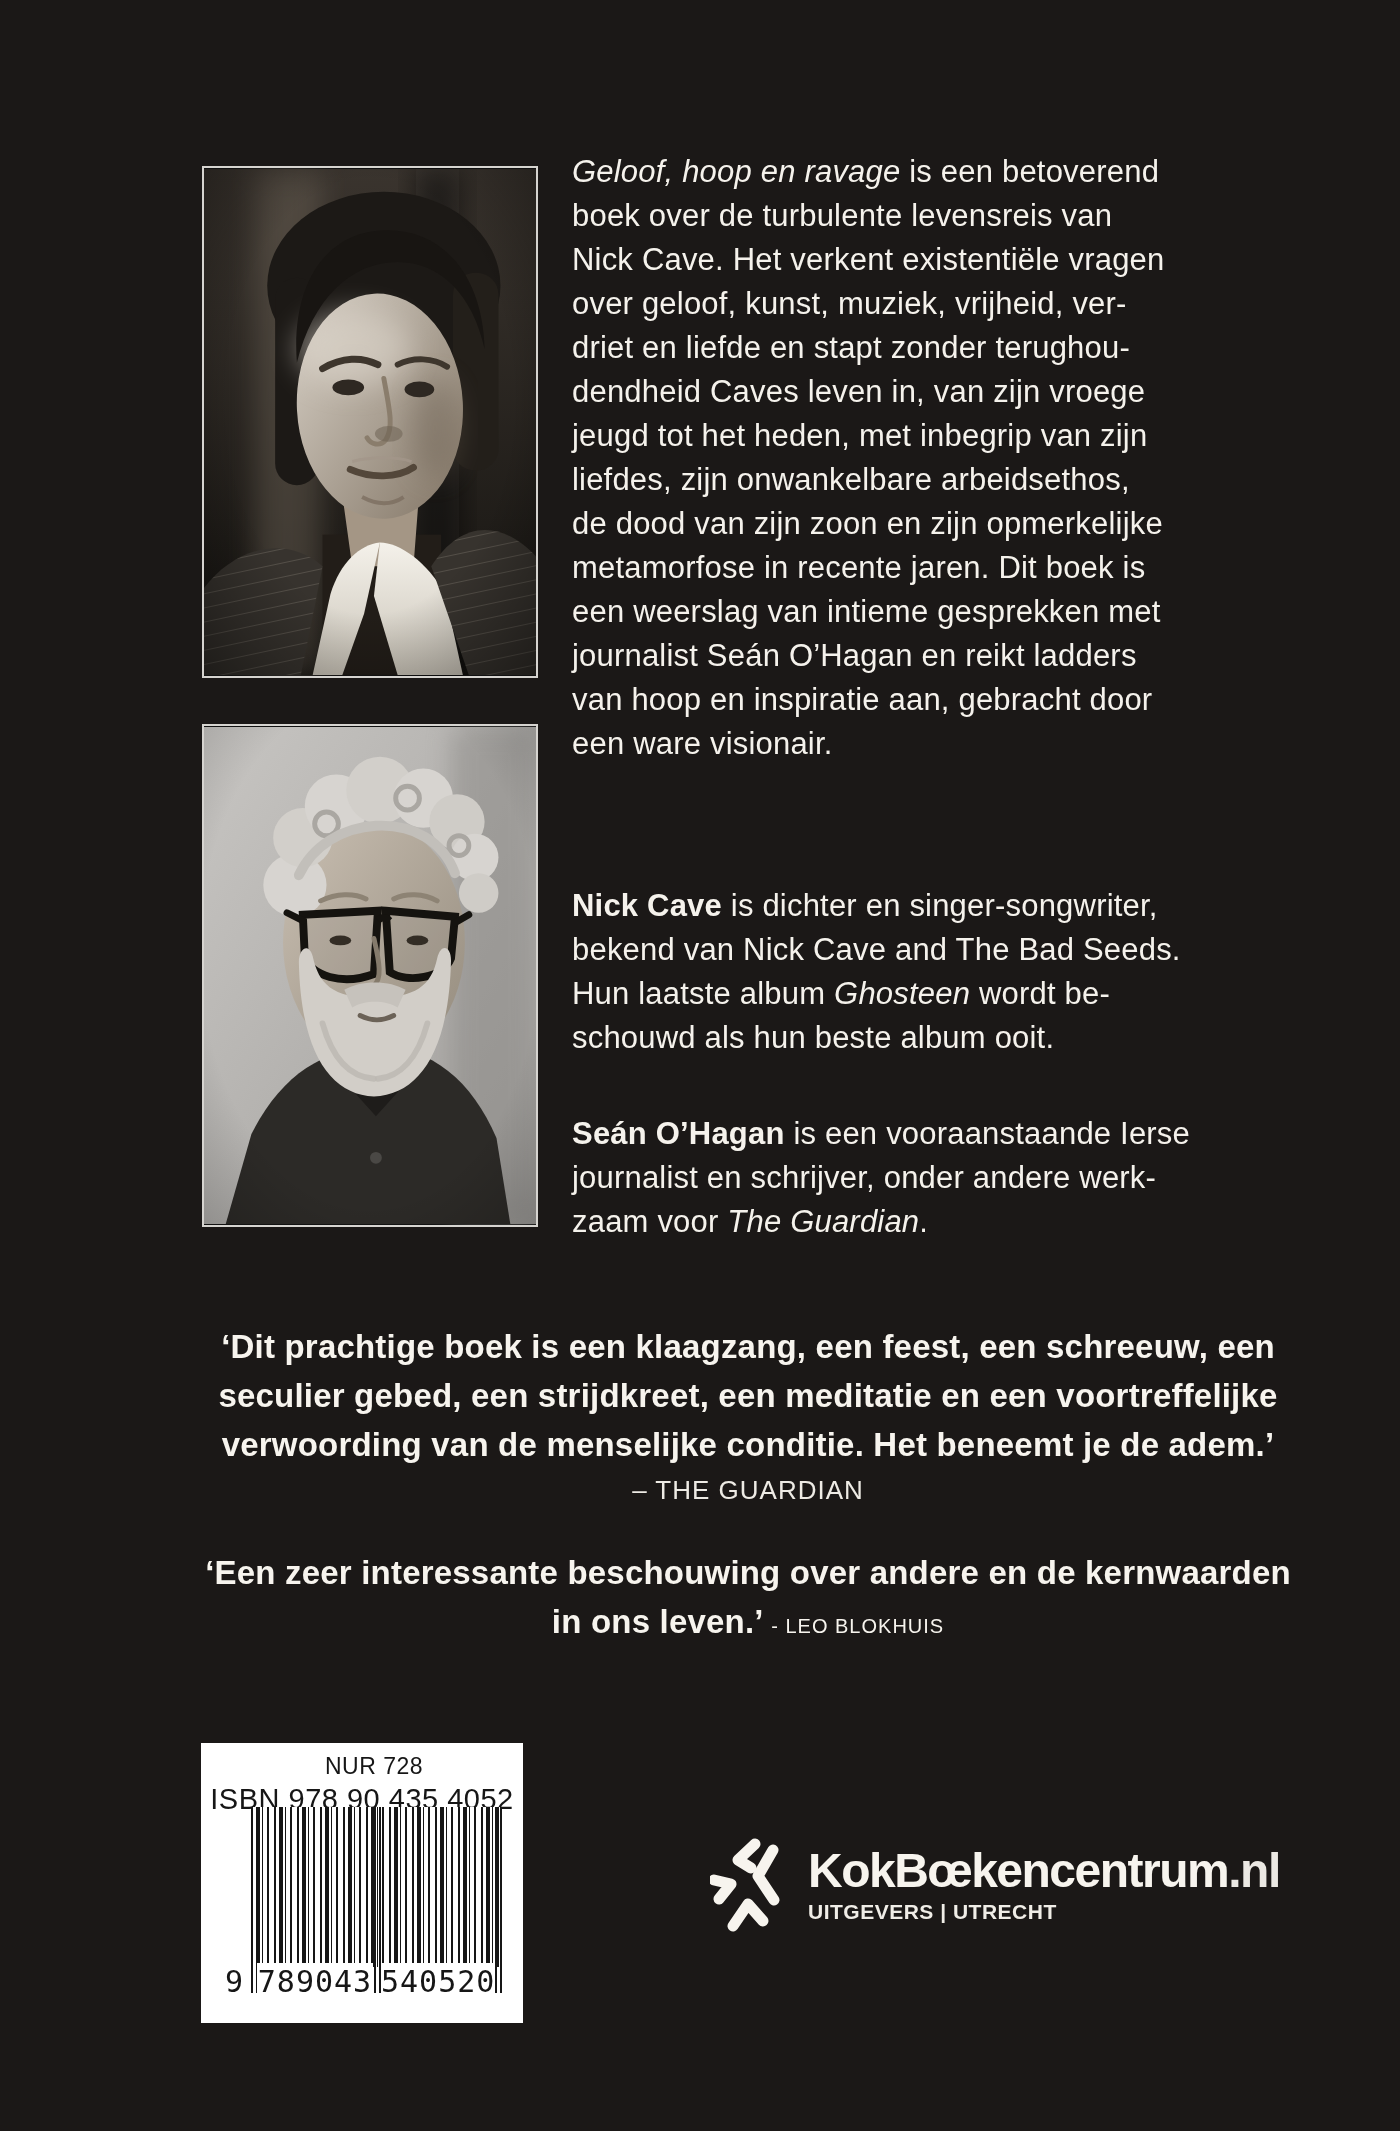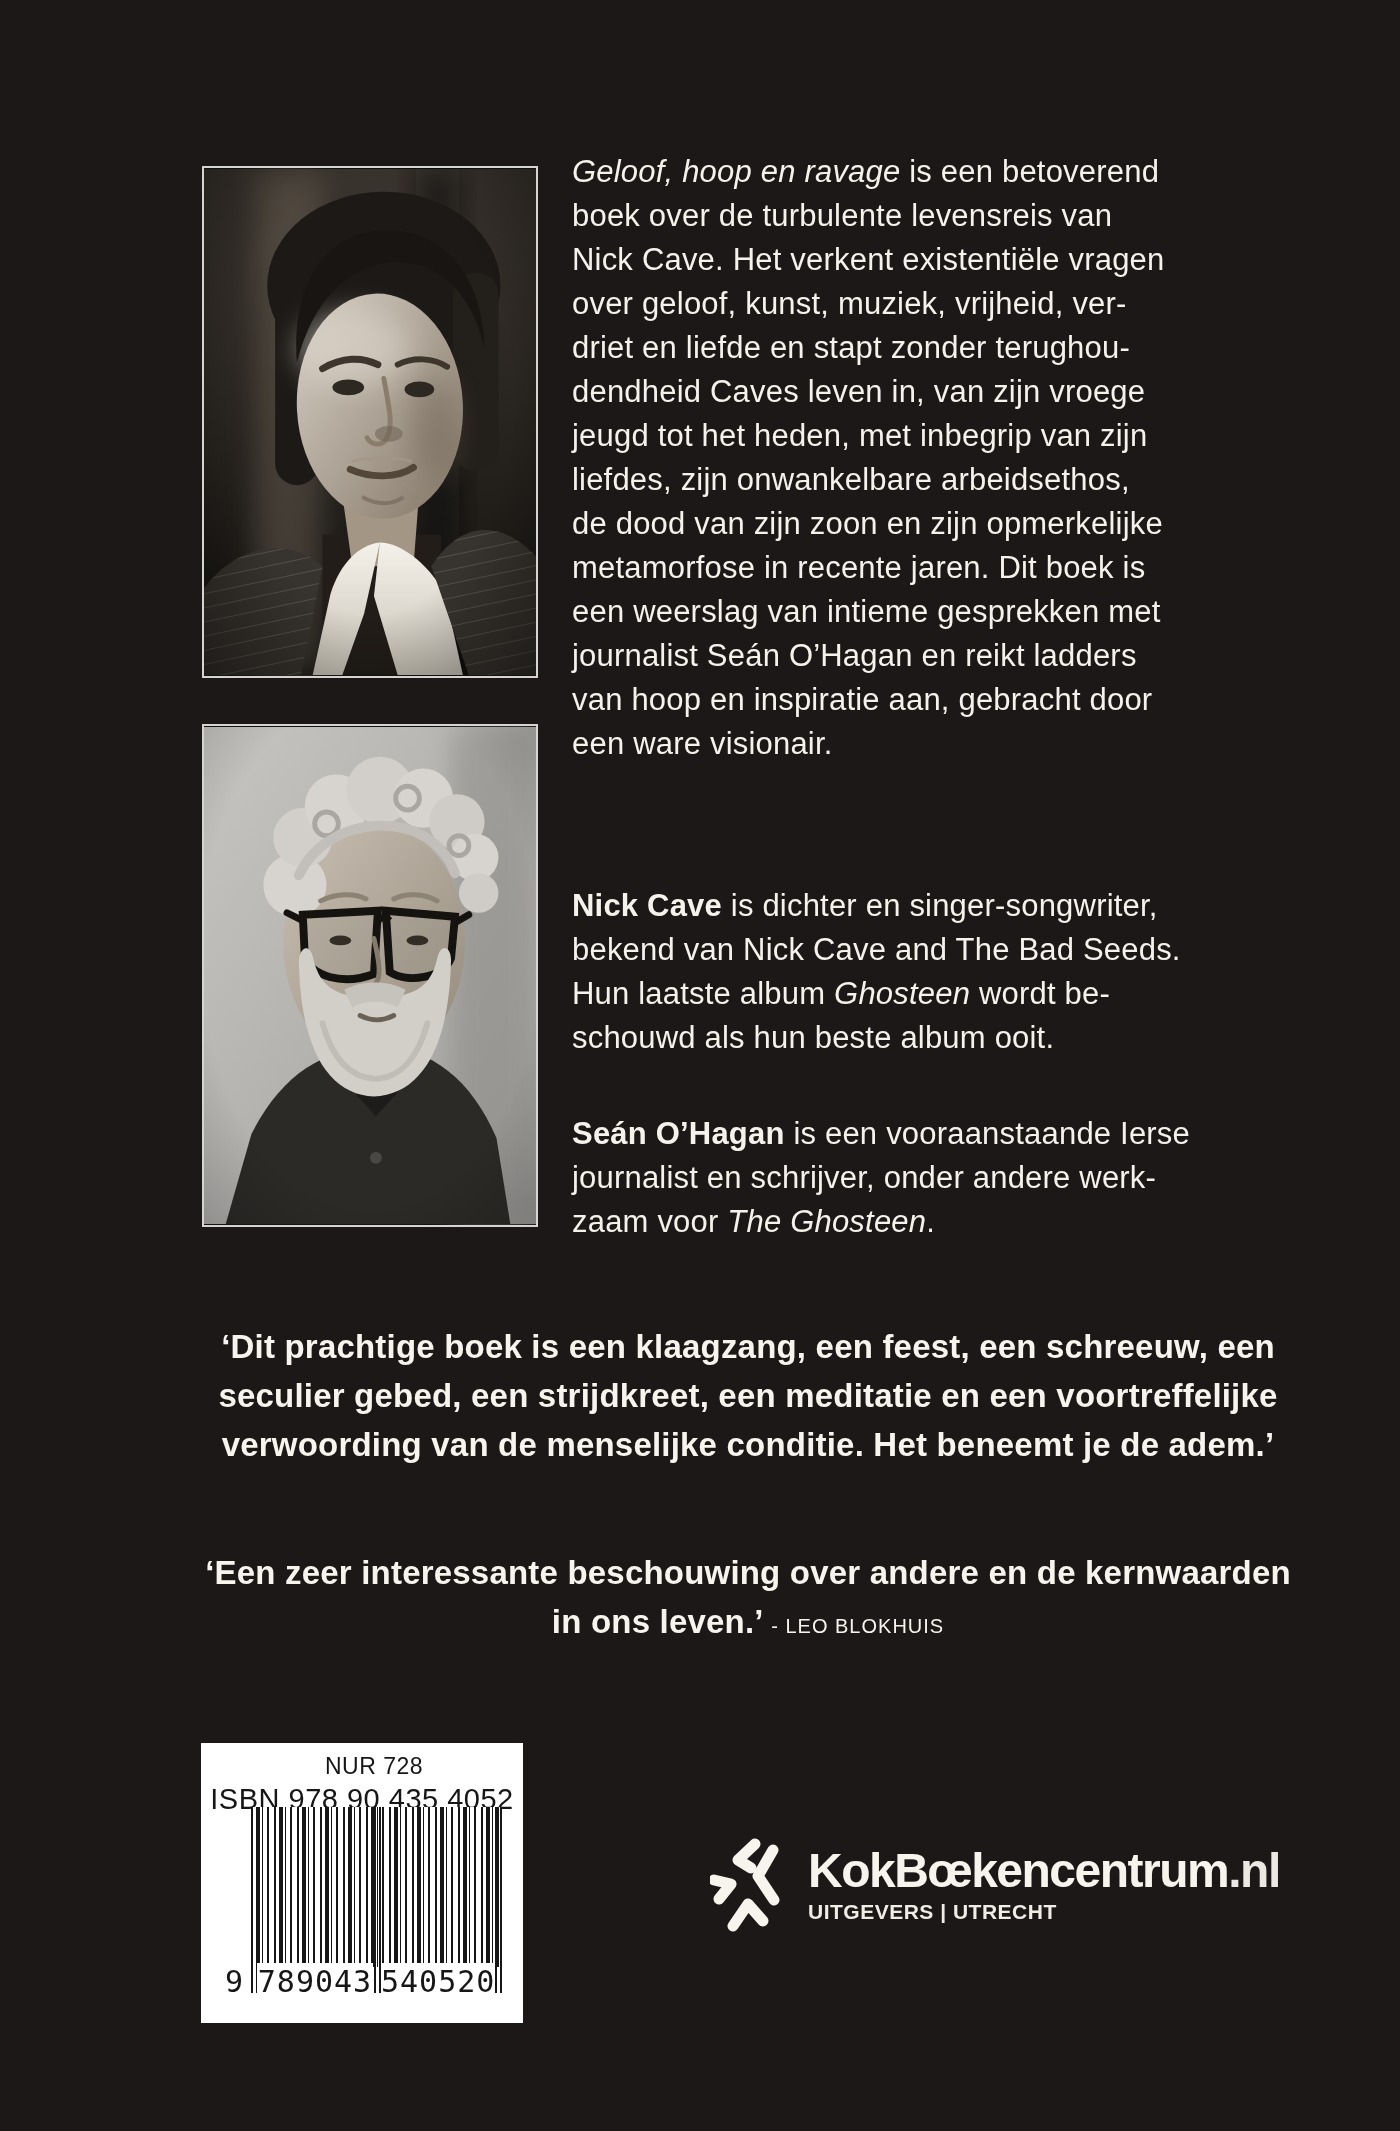--- a/index.html
+++ b/index.html
@@ -217,27 +217,28 @@
 een weerslag van intieme gesprekken met
 journalist Seán O’Hagan en reikt ladders
 van hoop en inspiratie aan, gebracht door
 een ware visionair.</span></p>
     <p class="para bio-nick"><span class="seg-bold">Nick Cave</span><span class="seg-normal"> is dichter en singer-songwriter,
 bekend van Nick Cave and The Bad Seeds.
 Hun laatste album </span><span class="seg-italic">Ghosteen</span><span class="seg-normal"> wordt be-
 schouwd als hun beste album ooit.</span></p>
     <p class="para bio-sean"><span class="seg-bold">Seán O’Hagan</span><span class="seg-normal"> is een vooraanstaande Ierse
 journalist en schrijver, onder andere werk-
-zaam voor </span><span class="seg-italic">The Ghosteen</span><span class="seg-normal">.</span></p>
+zaam voor </span><span class="seg-italic">The Guardian</span><span class="seg-normal">.</span></p>
   </div>
 
   <div class="quote quote-guardian">
     <p class="quote-text">‘Dit prachtige boek is een klaagzang, een feest, een schreeuw, een
 seculier gebed, een strijdkreet, een meditatie en een voortreffelijke
 verwoording van de menselijke conditie. Het beneemt je de adem.’</p>
+    <p class="quote-attr">– THE GUARDIAN</p>
   </div>
   <div class="quote quote-blokhuis">
     <p class="quote-text"><span class="seg-normal">‘Een zeer interessante beschouwing over andere en de kernwaarden
 in ons leven.’ </span><span class="seg-cite">- LEO BLOKHUIS</span></p>
   </div>
 
   <div class="barcode-box">
     <div class="nur">NUR 728</div>
     <div class="isbn">ISBN 978 90 435 4052 0</div>
     <div class="bars-wrap">

